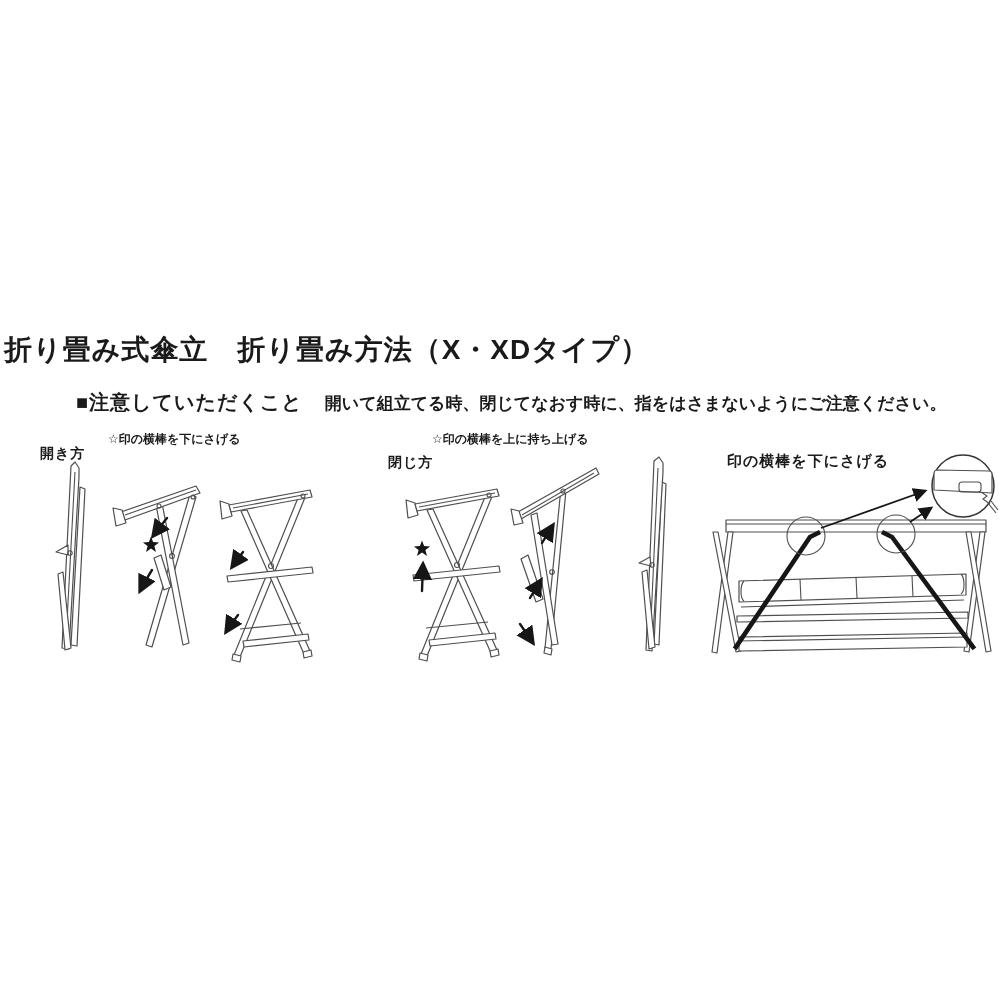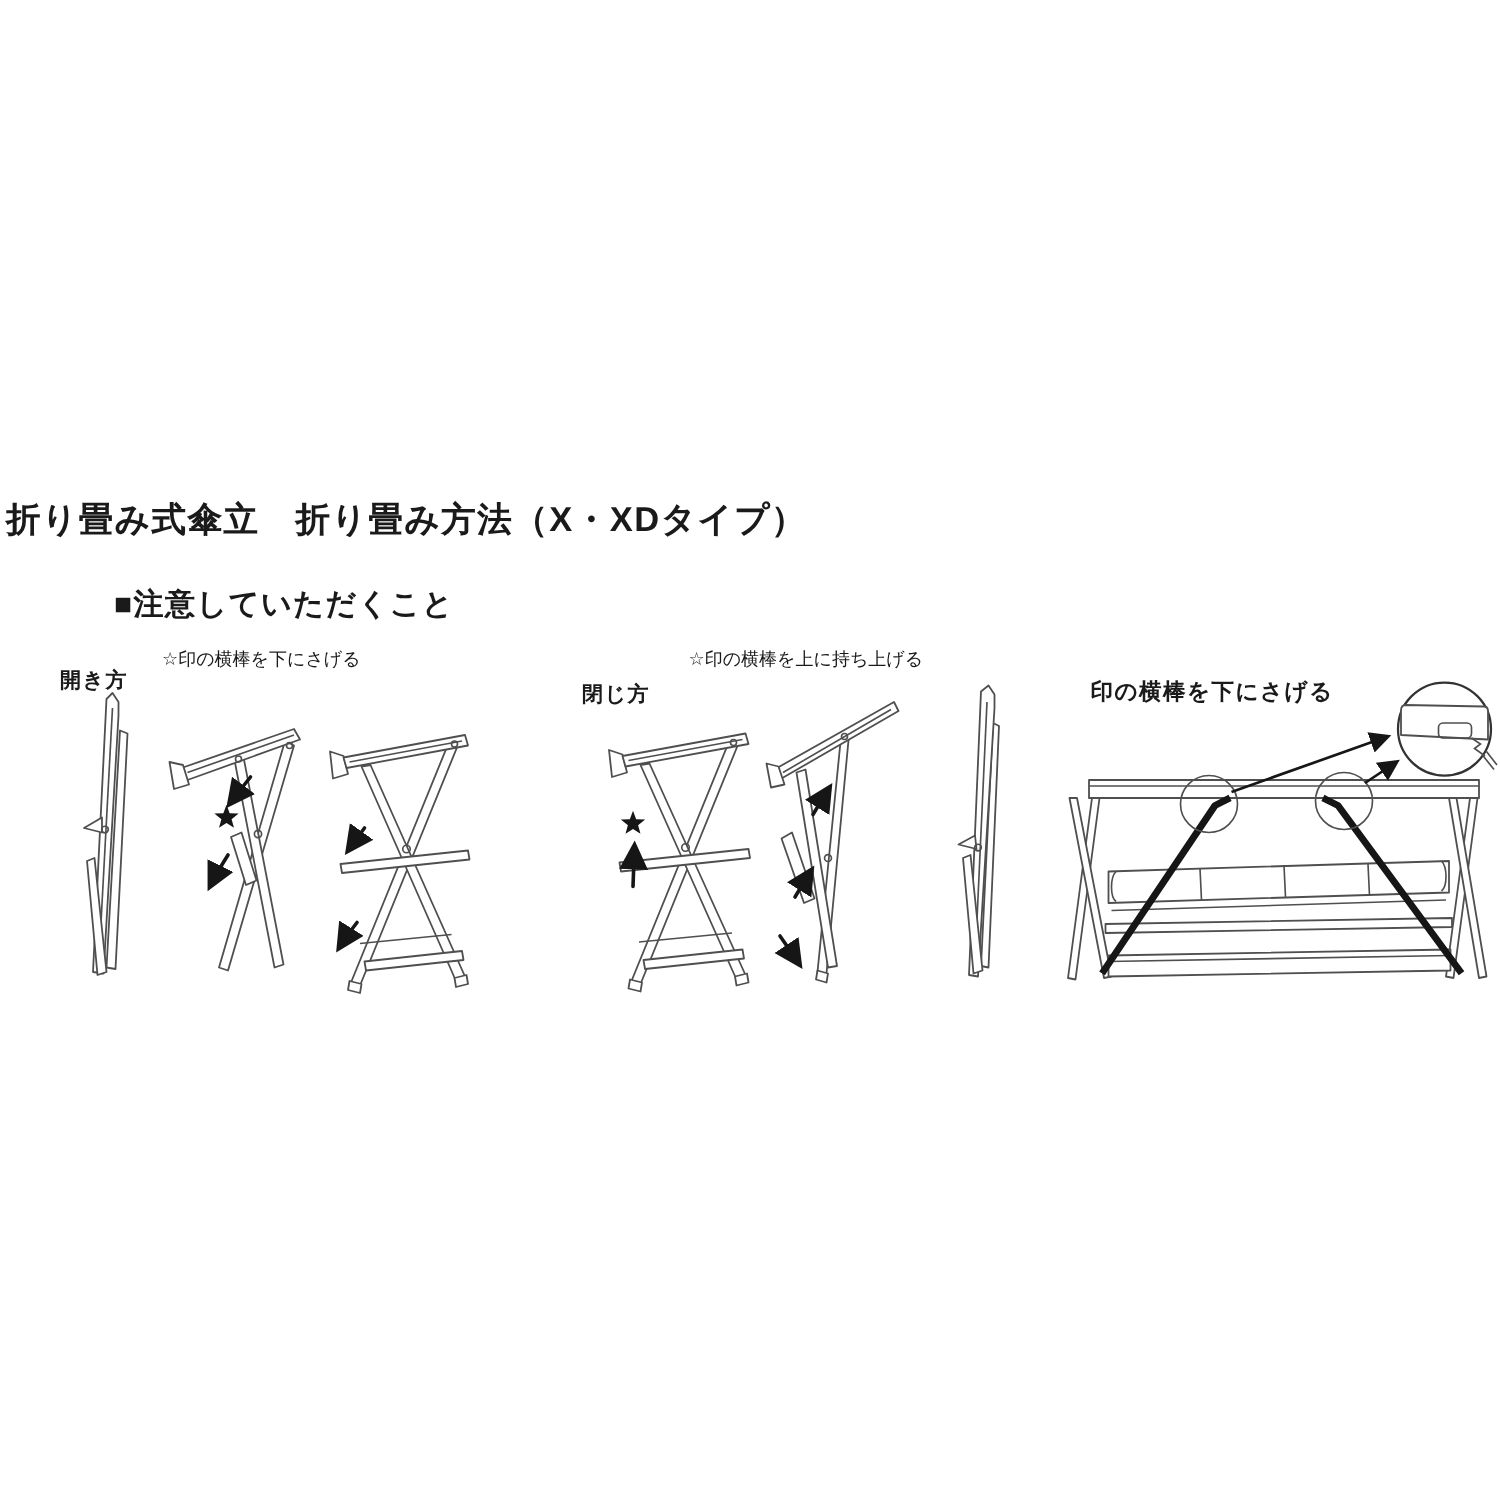--- a/index.html
+++ b/index.html
@@ -2,45 +2,46 @@
 <html><head>
 <meta charset="utf-8">
 <style>
   html,body{margin:0;padding:0;}
   body{
     width:1000px;height:1000px;background:#ffffff;position:relative;
     font-family:"Liberation Sans","DejaVu Sans",sans-serif;color:#1a1a1a;
     overflow:hidden;
   }
   .abs{position:absolute;white-space:nowrap;}
-  .page-title{left:4px;top:331px;font-size:23px;font-weight:600;letter-spacing:1px;}
+  .page-title{left:4px;top:331px;font-size:28px;font-weight:600;letter-spacing:1px;}
   .notice-row{left:76px;top:389px;display:flex;align-items:baseline;gap:22px;text-align:center;}
   .notice-head{font-size:20px;font-weight:700;letter-spacing:1px;}
   .notice-text{font-size:17px;font-weight:600;}
   .sec-label{font-size:14px;font-weight:700;letter-spacing:1px;}
-  .sec-hint{font-size:12px;font-weight:400;}
+  .sec-hint{font-size:12px;font-weight:700;}
   .open-label{left:40px;top:429px;margin-top:16px;}
   .open-hint{left:108px;top:431px;}
   .close-label{left:388px;top:454px;}
-  .close-hint{left:459px;top:431px;}
+  .close-hint{left:432px;top:431px;}
   .sway-caption{left:727px;top:452px;font-size:15px;font-weight:700;letter-spacing:1px;}
   svg.diagram{position:absolute;left:0;top:0;}
   .ln{fill:#ffffff;stroke:#4f4f4f;stroke-width:1.2;stroke-linejoin:round;}
   .wire{fill:none;stroke:#4f4f4f;stroke-width:1.1;}
   .arr{fill:none;stroke:#161616;stroke-width:2.4;stroke-linecap:round;}
   .arrptr{fill:none;stroke:#161616;stroke-width:1.8;}
   .blackbar{fill:none;stroke:#161616;stroke-width:4.6;stroke-linecap:square;stroke-linejoin:round;}
 </style>
 </head>
 <body>
 
 <div class="abs page-title">折り畳み式傘立　折り畳み方法（X・XDタイプ）</div>
 
 <div class="abs notice-row">
   <span class="notice-head">■注意していただくこと</span>
+  <span class="notice-text">開いて組立てる時、閉じてなおす時に、指をはさまないようにご注意ください。</span>
 </div>
 
 <div class="abs sec-label open-label">開き方</div>
 <div class="abs sec-hint open-hint">☆印の横棒を下にさげる</div>
 
 <div class="abs sec-label close-label">閉じ方</div>
 <div class="abs sec-hint close-hint">☆印の横棒を上に持ち上げる</div>
 
 <div class="abs sec-label sway-caption">印の横棒を下にさげる</div>
 

